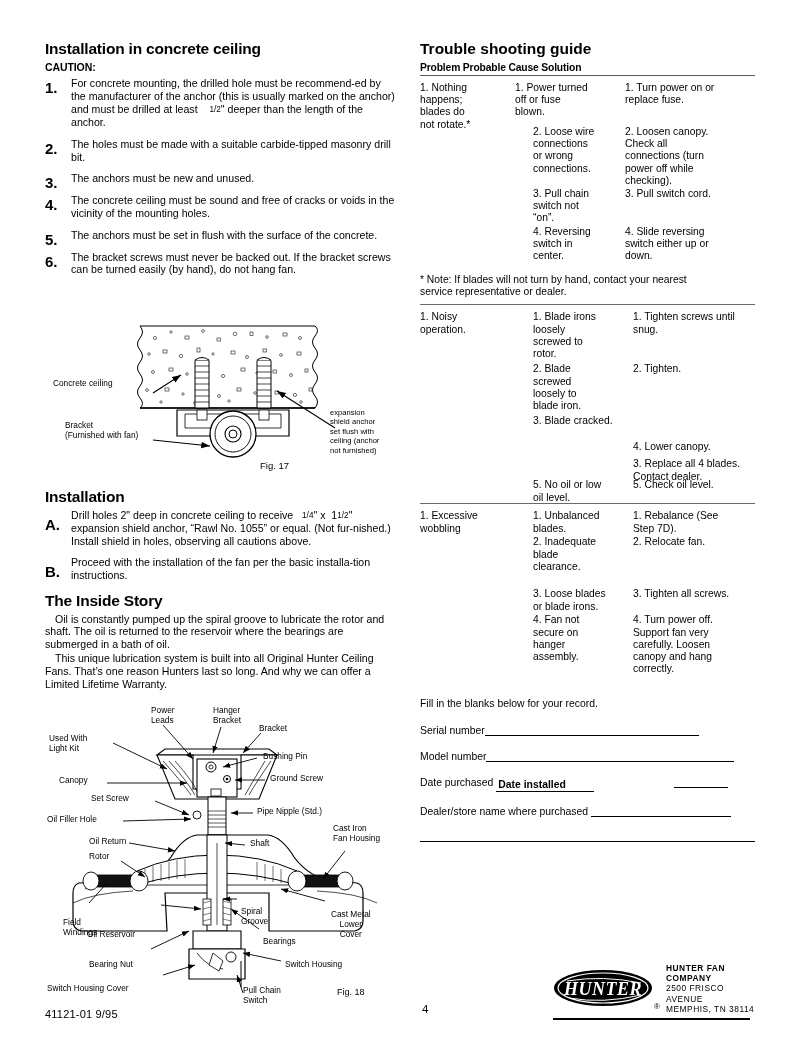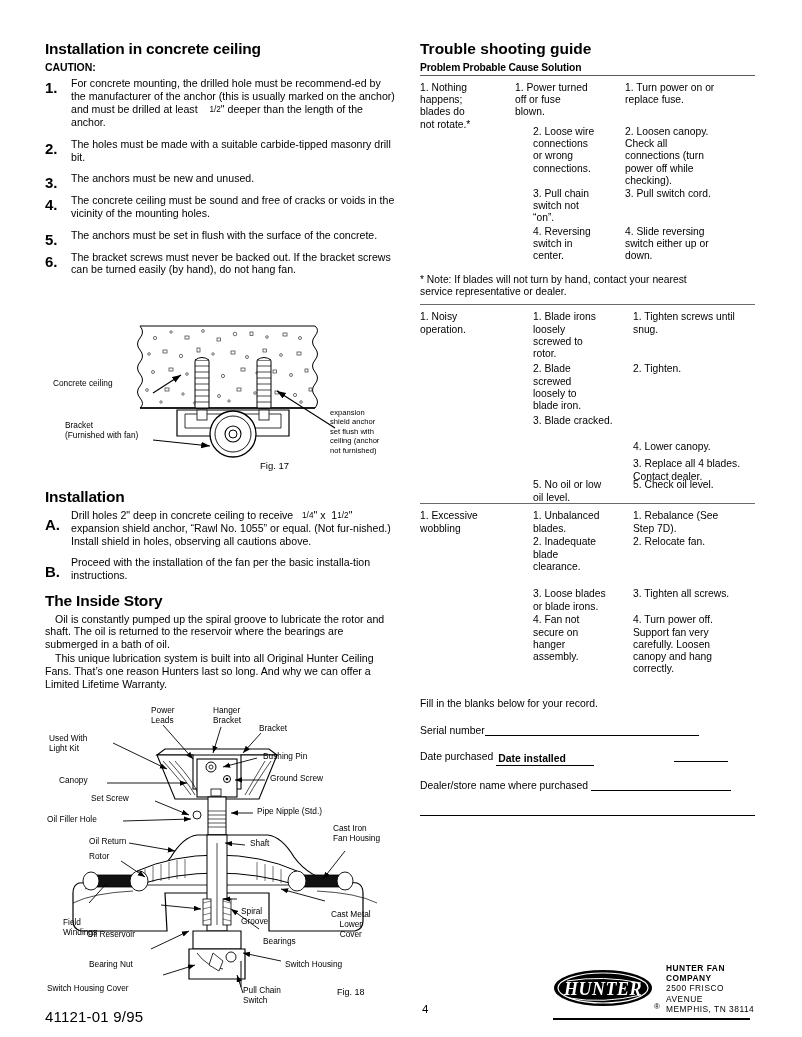--- a/index.html
+++ b/index.html
@@ -59,21 +59,21 @@
   .tsblock{position:relative;font-size:10.3px;line-height:12.2px;}
   .tscell{position:absolute;font-size:10.3px;line-height:12.2px;}
   .note{font-size:10.3px;line-height:12.2px;}
 
   
   .record{font-size:10.4px;line-height:12px;}
   .rec-line{position:relative;margin-bottom:13px;white-space:nowrap;}
   .ul{border-bottom:1.3px solid #000;display:inline-block;vertical-align:-2px;}
 
   
-  .footer-code{position:absolute;left:45px;top:1008px;font-size:15px;letter-spacing:0.2px;}
+  .footer-code{position:absolute;left:45px;top:1008px;font-size:11px;letter-spacing:0.2px;}
   .pageno{position:absolute;left:422px;top:1003px;font-size:11.5px;}
   .logo-wrap{position:absolute;left:553px;top:963px;width:205px;}
   .logo-txt{font-size:8.4px;font-weight:bold;line-height:10.2px;letter-spacing:0.5px;}
 </style>
 </head>
 <body>
 
 <div class="page">
 
   <div class="col-left">
@@ -519,20 +519,23 @@
     correctly.</div>
     </div>
 
     <div class="record" style="margin-top:34px;">
       <div style="margin-bottom:14px;">Fill in the blanks below for your record.</div>
 
       <div class="rec-line">
         <span>Serial number</span><span class="ul" style="width:214px;height:11px;"></span>
       </div>
       <div class="rec-line">
+        <span>Model number</span><span class="ul" style="width:248px;height:11px;"></span>
+      </div>
+      <div class="rec-line">
         <span>Date purchased</span>&nbsp;<span class="ul" style="padding:0 2px;font-weight:bold;"><span>Date installed</span>&nbsp;&nbsp;&nbsp;&nbsp;&nbsp;&nbsp;&nbsp;&nbsp;&nbsp;</span><span class="ul" style="width:54px;height:11px;margin-left:80px;"></span>
       </div>
       <div class="rec-line">
         <span>Dealer/store name where purchased</span>&nbsp;<span class="ul" style="width:140px;height:11px;"></span>
       </div>
       <div class="ul" style="width:335px;height:2px;margin-top:-2px;"></div>
     </div>
   </div>
 
   <div class="footer-code">41121-01   9/95</div>

